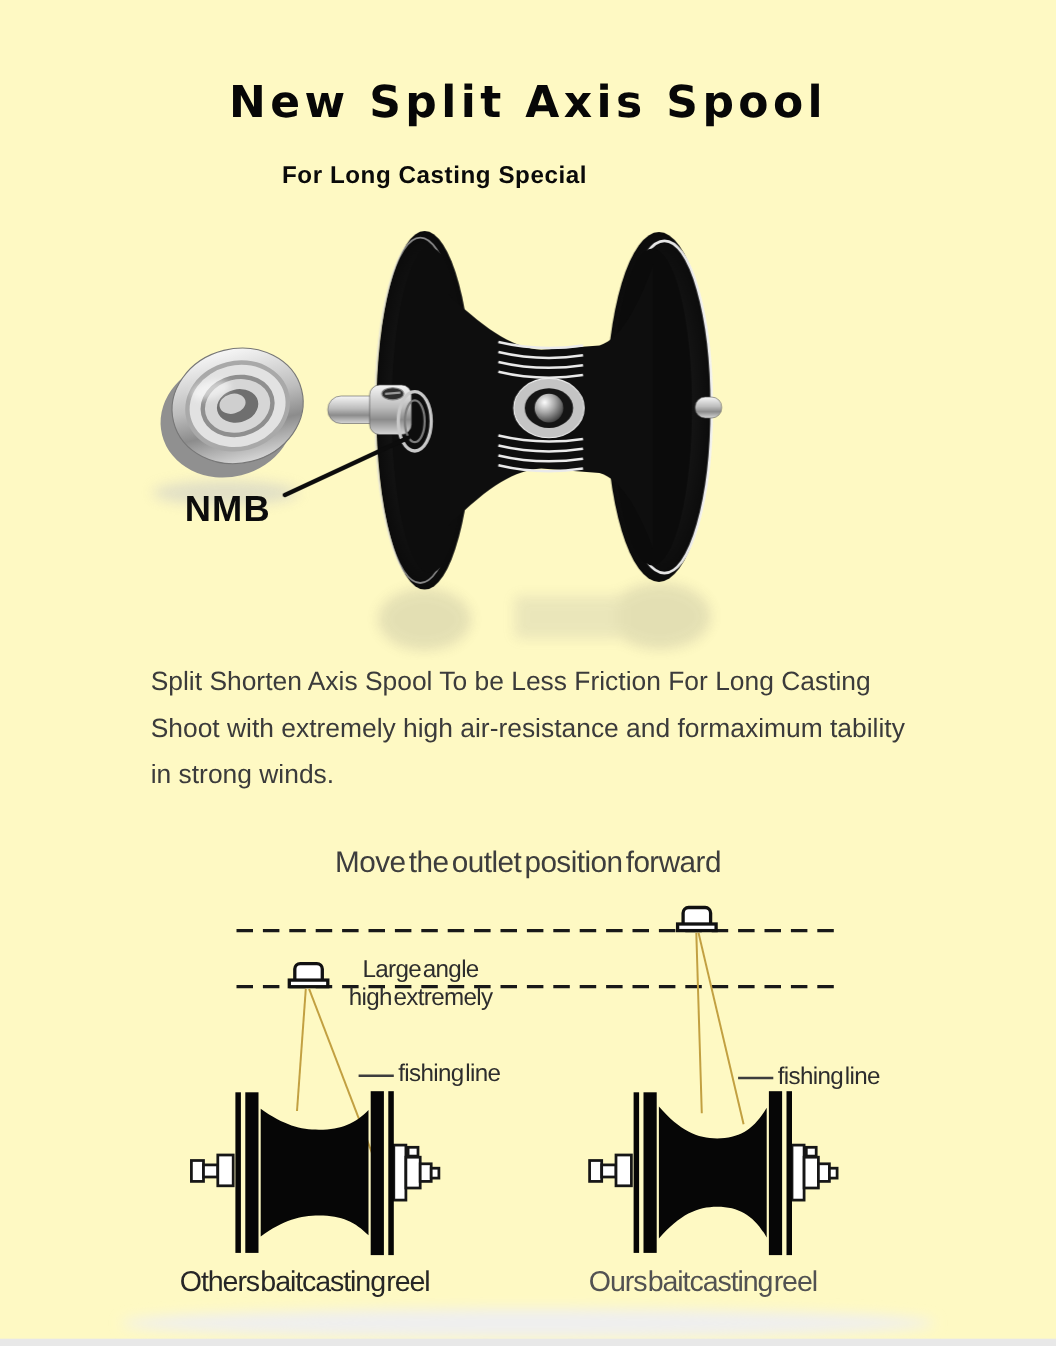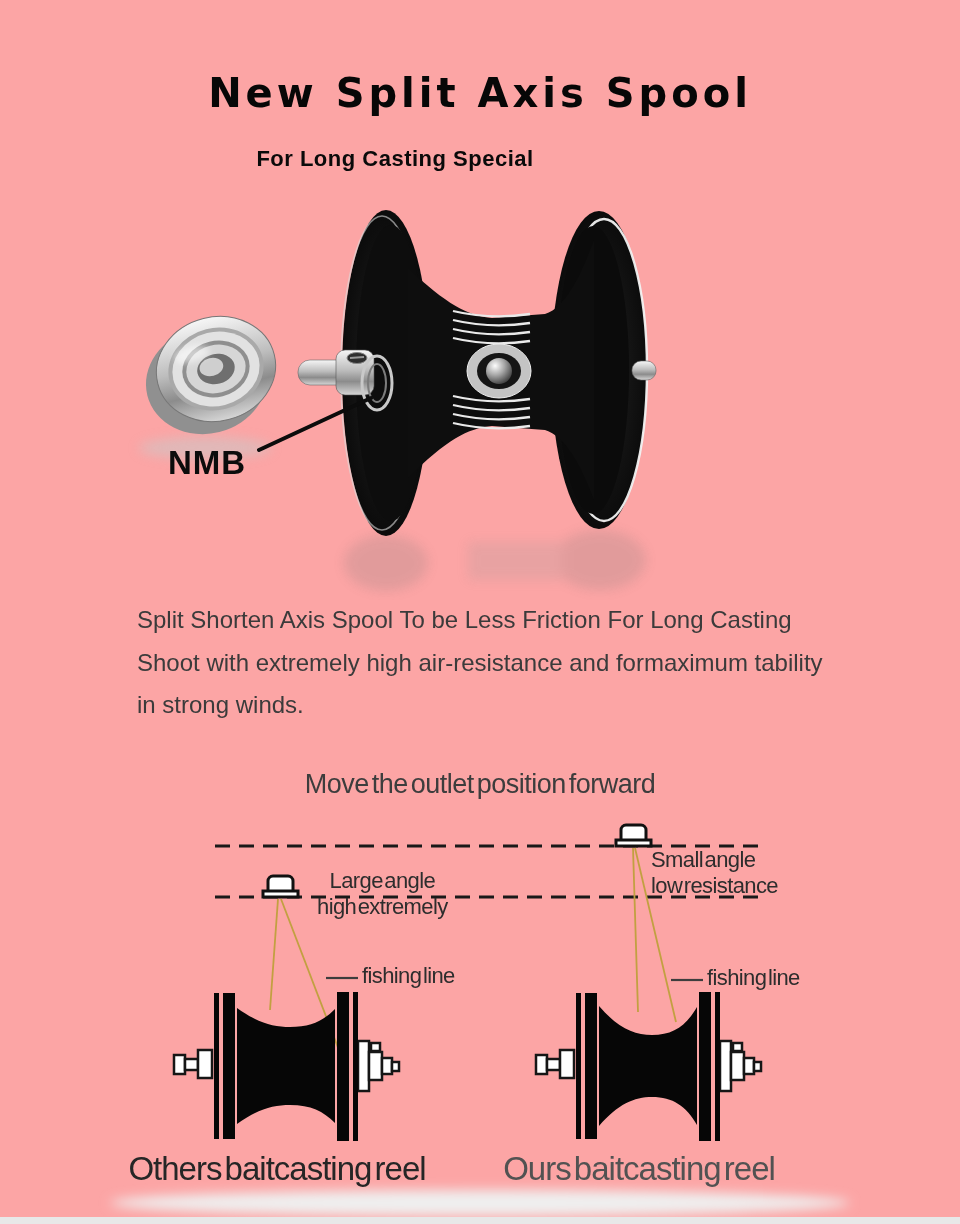--- a/index.html
+++ b/index.html
@@ -1,16 +1,16 @@
 <!DOCTYPE html>
 <html><head>
 <meta charset="utf-8">
 <style>
   html,body{margin:0;padding:0;background:#fff;}
-  .page{position:relative;width:960px;height:1224px;background:#fca5a5;overflow:hidden;
+  .page{position:relative;width:960px;height:1224px;background:#fef9c3;overflow:hidden;
         font-family:"Liberation Sans",sans-serif;}
   .abs{position:absolute;}
 
   .title{top:70px;left:0;width:960px;text-align:center;
          font-family:"DejaVu Sans",sans-serif;font-weight:bold;
          font-size:40px;letter-spacing:4px;color:#070707;}
   .subtitle{top:146px;left:0;width:790px;text-align:center;
             font-weight:bold;font-size:22px;letter-spacing:.5px;color:#0a0a0a;}
 
   .hero{top:185px;left:0;}
@@ -24,21 +24,21 @@
 
   .diagram{top:810px;left:0;}
 
   .dlabel{font-size:22px;line-height:26px;color:#2d2d2d;
           letter-spacing:-.6px;word-spacing:-4px;white-space:nowrap;}
   .lbl-large{left:317px;top:868px;text-align:center;}
   .lbl-small{left:651px;top:847px;}
   .fl-left{left:362px;top:963px;}
   .fl-right{left:707px;top:965px;}
 
-  .caption{top:1150px;transform:translateX(-50%);font-size:33px;
+  .caption{top:1150px;transform:translateX(-50%);font-size:26px;
            letter-spacing:-1px;word-spacing:-5px;white-space:nowrap;}
   .cap-left{left:277px;color:#262626;}
   .cap-right{left:639px;color:#525252;text-align:right;}
 
   .bottom-strip{left:0;top:1217px;width:960px;height:7px;background:#e8e8e8;}
 </style>
 </head>
 <body>
 
 <div class="page">
@@ -210,24 +210,20 @@
       </g>
     </g>
 
     <ellipse cx="480" cy="1203" rx="370" ry="13" fill="#efefef" filter="url(#dsoft)"></ellipse>
   </svg>
 
   <div class="abs dlabel lbl-large">
     <div>Large angle</div>
     <div>high extremely</div>
   </div>
-  <div class="abs dlabel lbl-small">
-    <div>Small angle</div>
-    <div>low resistance</div>
-  </div>
   <div class="abs dlabel fl-left">fishing line</div>
   <div class="abs dlabel fl-right">fishing line</div>
 
   <div class="abs caption cap-left">Others baitcasting reel</div>
   <div class="abs caption cap-right">Ours baitcasting reel</div>
 
   <div class="abs bottom-strip"></div>
 </div>
 
 </body></html>

